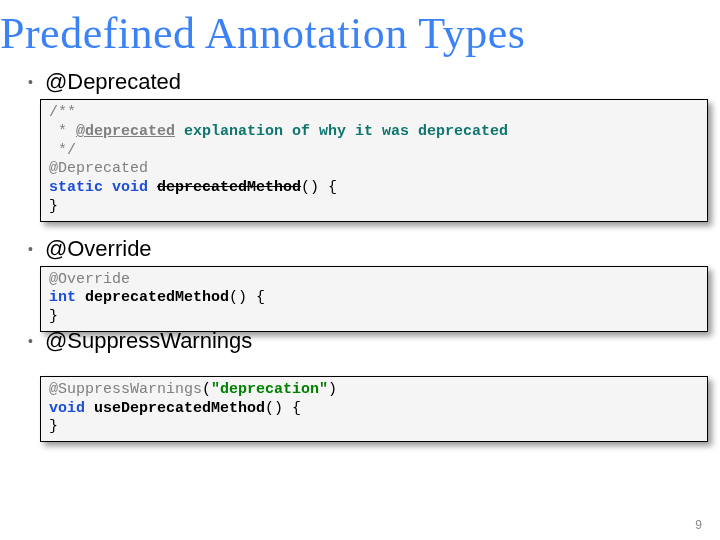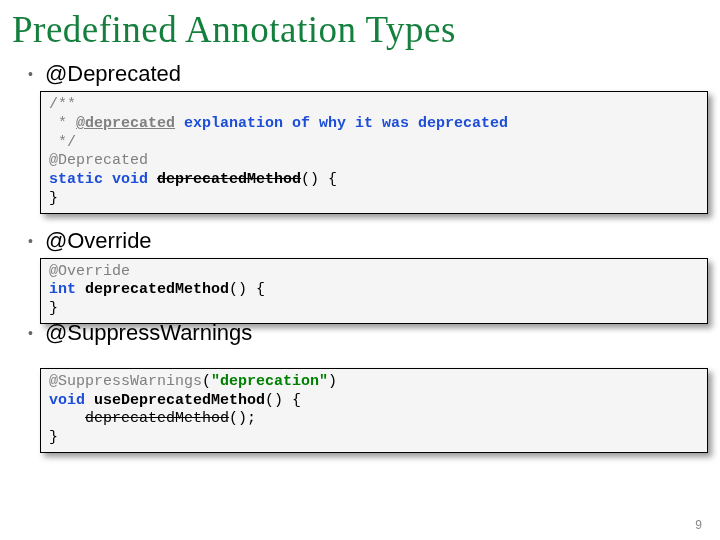--- a/index.html
+++ b/index.html
@@ -5,24 +5,24 @@
   * { margin: 0; padding: 0; box-sizing: border-box; }
   body {
     width: 720px;
     height: 540px;
     background: #ffffff;
     font-family: Georgia, 'Times New Roman', serif;
     position: relative;
     overflow: hidden;
   }
   .title {
-    font-size: 37px;
-    color: #15803d;
+    font-size: 44px;
+    color: #3b82f6;
     font-weight: 400;
-    padding: 8px 12px 6px 12px;
+    padding: 8px 12px 6px 0;
     font-family: 'Palatino Linotype', Georgia, serif;
     letter-spacing: 0.5px;
   }
   .bullet-item {
     display: flex;
     align-items: center;
     padding-left: 28px;
     margin-top: 6px;
     margin-bottom: 4px;
   }
@@ -45,21 +45,21 @@
     box-shadow: 4px 4px 6px rgba(0,0,0,0.4);
     padding: 4px 8px 4px 8px;
     font-family: 'Consolas', 'Courier New', monospace;
     font-size: 15px;
     line-height: 1.25;
     position: relative;
   }
   .code-line { white-space: pre; }
   .c-comment { color: #808080; }
   .c-doctag { color: #808080; font-weight: bold; text-decoration: underline; }
-  .c-doccomment { color: #1d4ed8; font-weight: bold; }
+  .c-doccomment { color: #0f766e; font-weight: bold; }
   .c-annot { color: #808080; }
   .c-keyword { color: #1d4ed8; font-weight: bold; }
   .c-method { font-weight: bold; }
   .c-strike { text-decoration: line-through; }
   .c-string { color: #008000; font-weight: bold; }
   .page-num {
     position: absolute;
     right: 18px;
     bottom: 8px;
     font-family: Arial, sans-serif;
@@ -104,17 +104,16 @@
 </div>
 
 <div class="bullet-item b3">
   <span class="bullet">•</span>
   <span class="bullet-text">@SuppressWarnings</span>
 </div>
 
 <div class="code-box cb3">
   <div class="code-line"><span class="c-annot">@SuppressWarnings</span><span>(</span><span class="c-string">"deprecation"</span><span>)</span></div>
   <div class="code-line"><span class="c-keyword">void</span><span> </span><span class="c-method">useDeprecatedMethod</span><span>() {</span></div>
-  <div class="code-line"><span>    </span><span class="c-strike">deprecatedMethod</span><span>();</span></div>
   <div class="code-line"><span>}</span></div>
 </div>
 
 <div class="page-num">9</div>
 
 </body></html>

